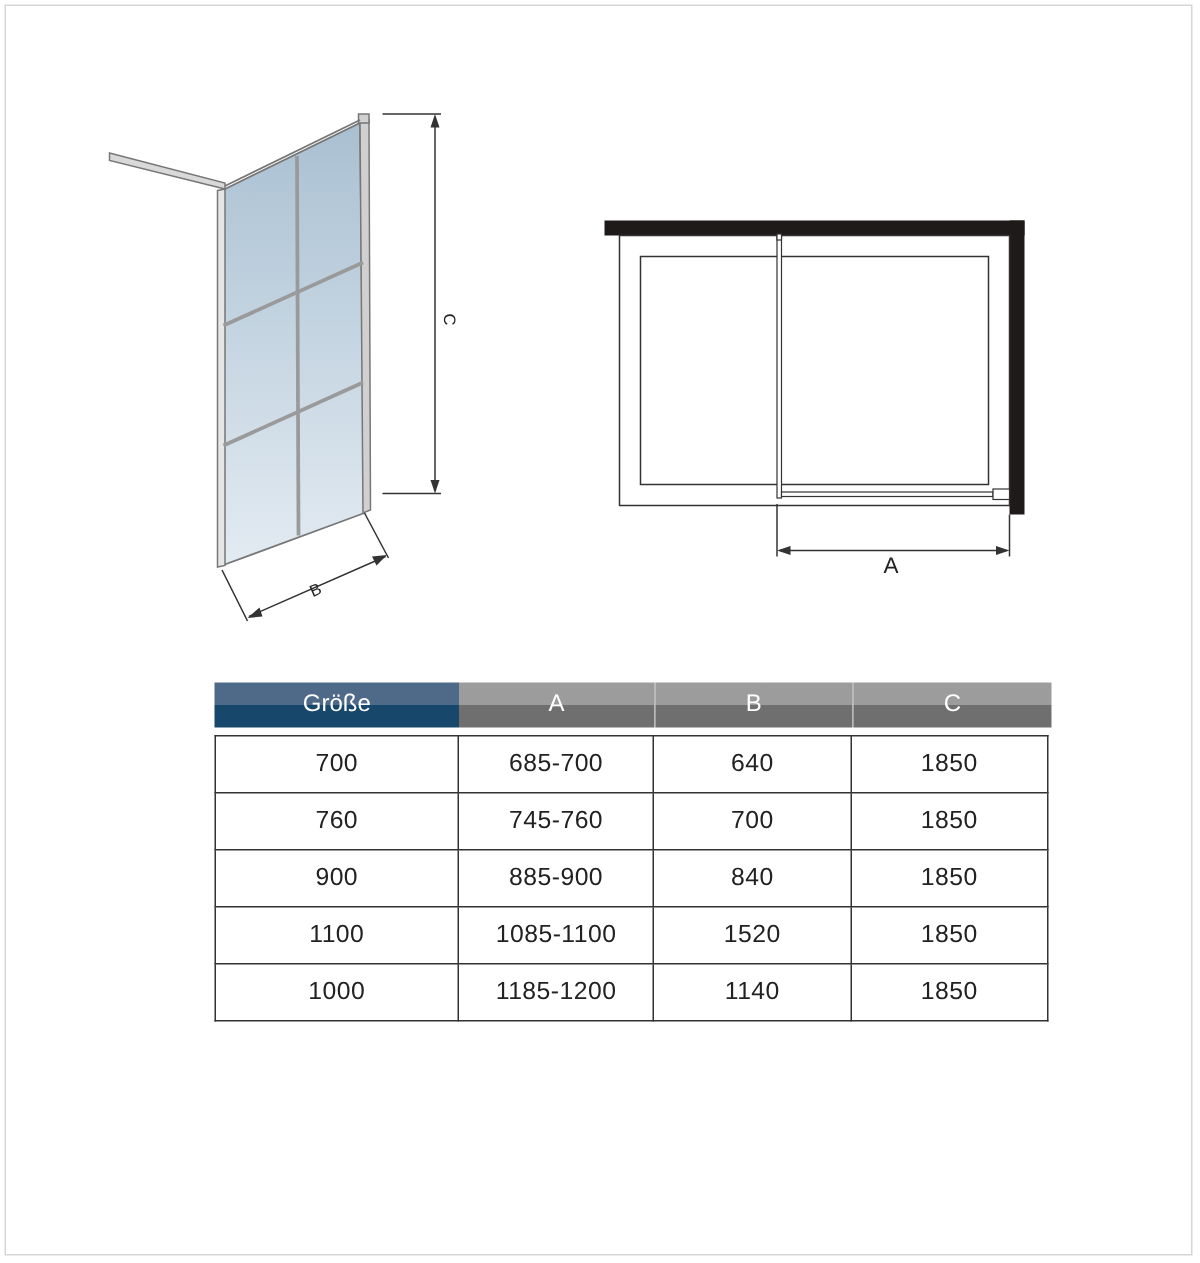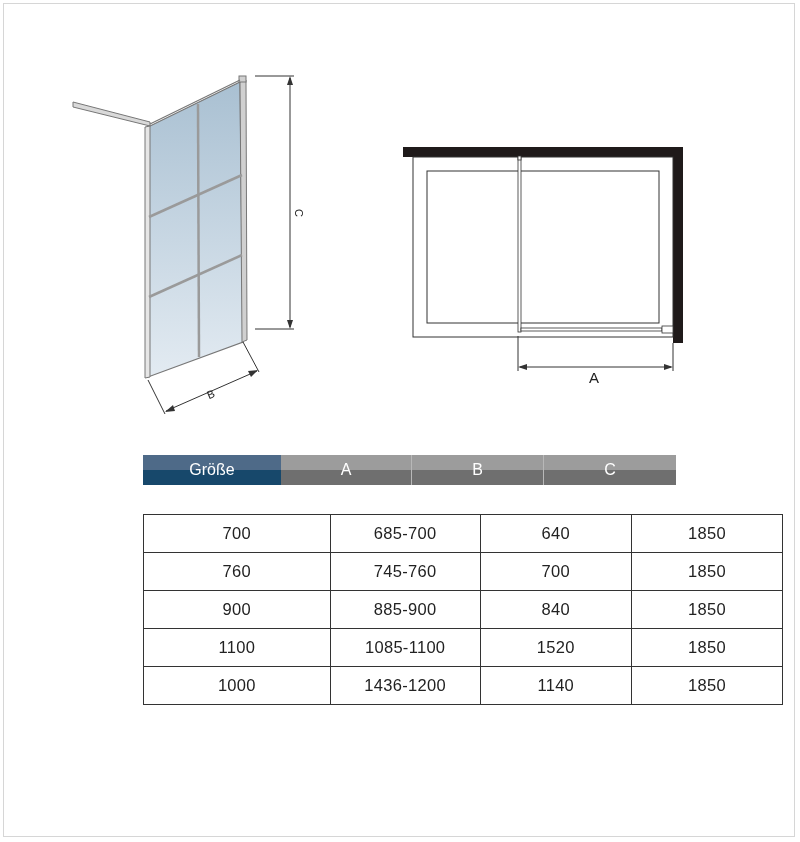--- a/index.html
+++ b/index.html
@@ -5,21 +5,21 @@
   html, body { margin:0; padding:0; background:#ffffff; }
   body { width:800px; height:842px; position:relative; overflow:hidden; font-family:"Liberation Sans", sans-serif; }
   .frame { position:absolute; left:3px; top:3px; width:792px; height:834px; border:1px solid #d6d6d6; box-sizing:border-box; }
   svg.draw { position:absolute; left:0; top:0; }
   .dim-label { position:absolute; font-size:12px; color:#222; font-family:"Liberation Sans", sans-serif; }
   .header { position:absolute; left:143px; top:455px; width:558px; height:30px; display:flex; }
   .hcell { height:30px; display:flex; align-items:center; justify-content:center; color:#ffffff; font-size:16px; box-sizing:border-box; border-right:1px solid #b8b8b8; }
   .hcell.first { background:linear-gradient(#4e6a88 0 50%, #17486b 50% 100%); border-right:none; }
   .hcell.grey { background:linear-gradient(#9c9c9c 0 50%, #6f6f6f 50% 100%); }
   .hcell.grey:last-child { border-right:none; }
-  table.sizes { position:absolute; left:143px; top:514px; width:640px; border-collapse:collapse; }
+  table.sizes { position:absolute; left:143px; top:490px; width:556px; border-collapse:collapse; }
   table.sizes td { border:1.3px solid #333; height:37px; text-align:center; font-size:16.5px; color:#222; padding:0; letter-spacing:0.3px; }
 </style>
 </head>
 <body>
 
 <div class="frame"></div>
 
 <svg class="draw" width="800" height="842">
   <defs>
     <linearGradient id="glass" x1="0" y1="0" x2="0" y2="1">
@@ -87,21 +87,21 @@
     <polygon points="518,367 527,364 527,370" fill="#333"></polygon>
     <polygon points="673,367 664,364 664,370" fill="#333"></polygon>
   </g>
 </svg>
 
 <div class="dim-label" style="left:295px; top:207px; transform:rotate(90deg); font-size:11px;">C</div>
 <div class="dim-label" style="left:207px; top:388px; transform:rotate(-24deg); font-size:11px;">B</div>
 <div class="dim-label" style="left:589px; top:369px; font-size:15px;">A</div>
 
 <div class="header">
-  <div class="hcell first" style="width:138px;">Größe</div>
+  <div class="hcell first" style="width:163px;">Größe</div>
   <div class="hcell grey" style="width:131px;">A</div>
   <div class="hcell grey" style="width:132px;">B</div>
   <div class="hcell grey" style="width:132px;">C</div>
 </div>
 
 <table class="sizes">
   <colgroup>
       <col style="width:163px">
       <col style="width:131px">
       <col style="width:132px">
@@ -127,18 +127,18 @@
     <td>1850</td>
   </tr>
   <tr>
     <td>1100</td>
     <td>1085-1100</td>
     <td>1520</td>
     <td>1850</td>
   </tr>
   <tr>
     <td>1000</td>
-    <td>1436-1200</td>
+    <td>1185-1200</td>
     <td>1140</td>
     <td>1850</td>
   </tr>
 </tbody>
   </table>
 
 </body></html>

